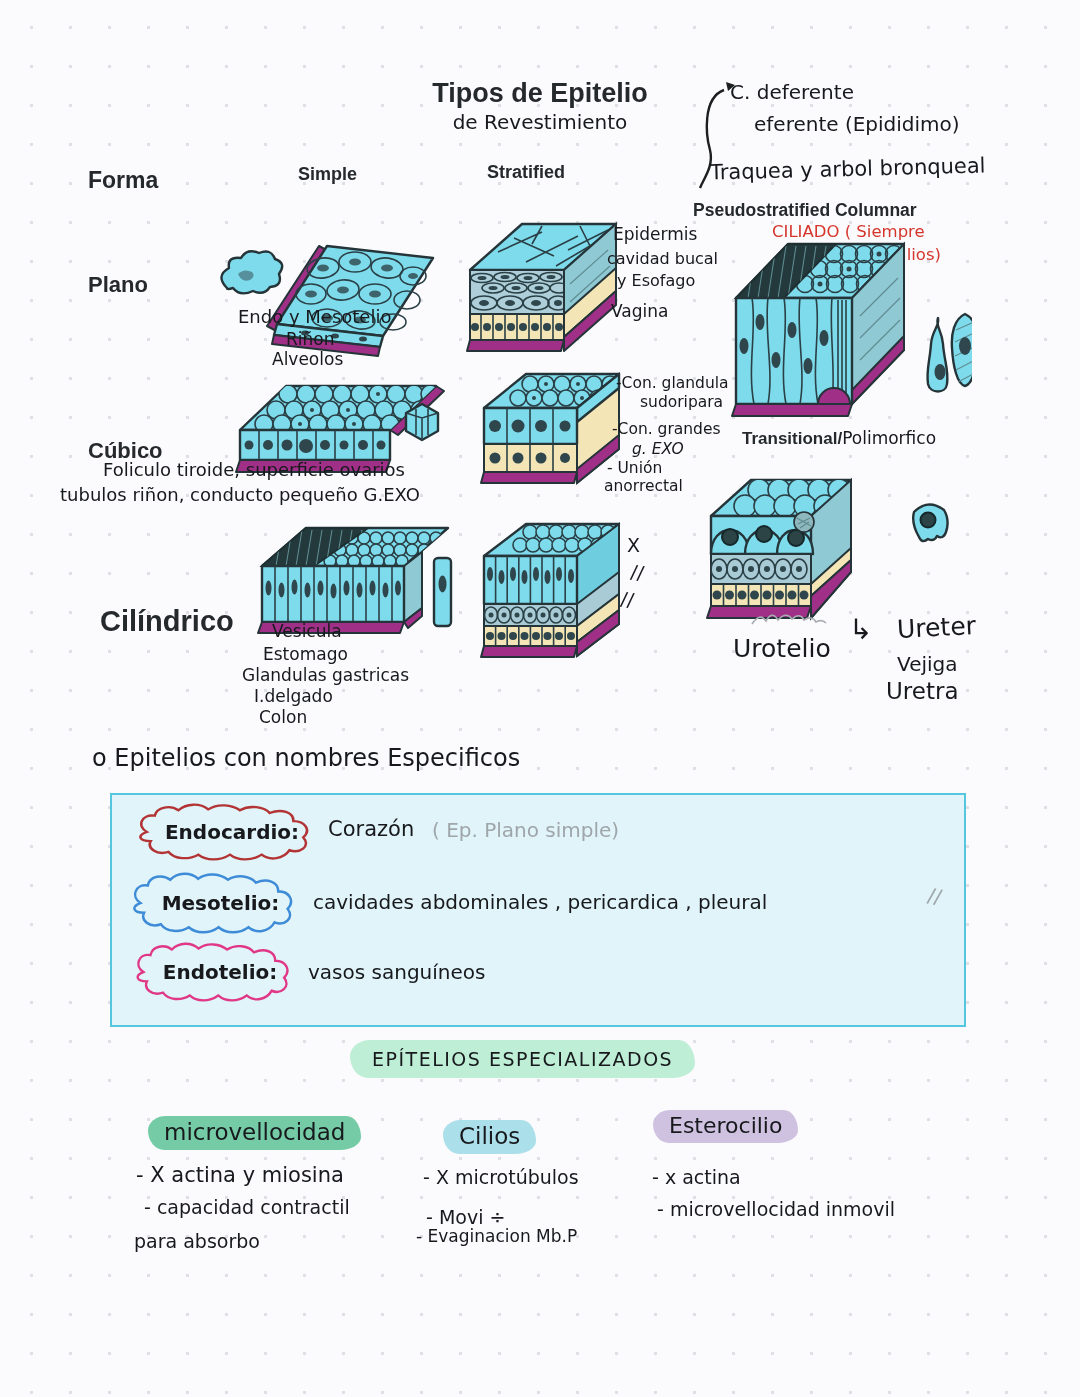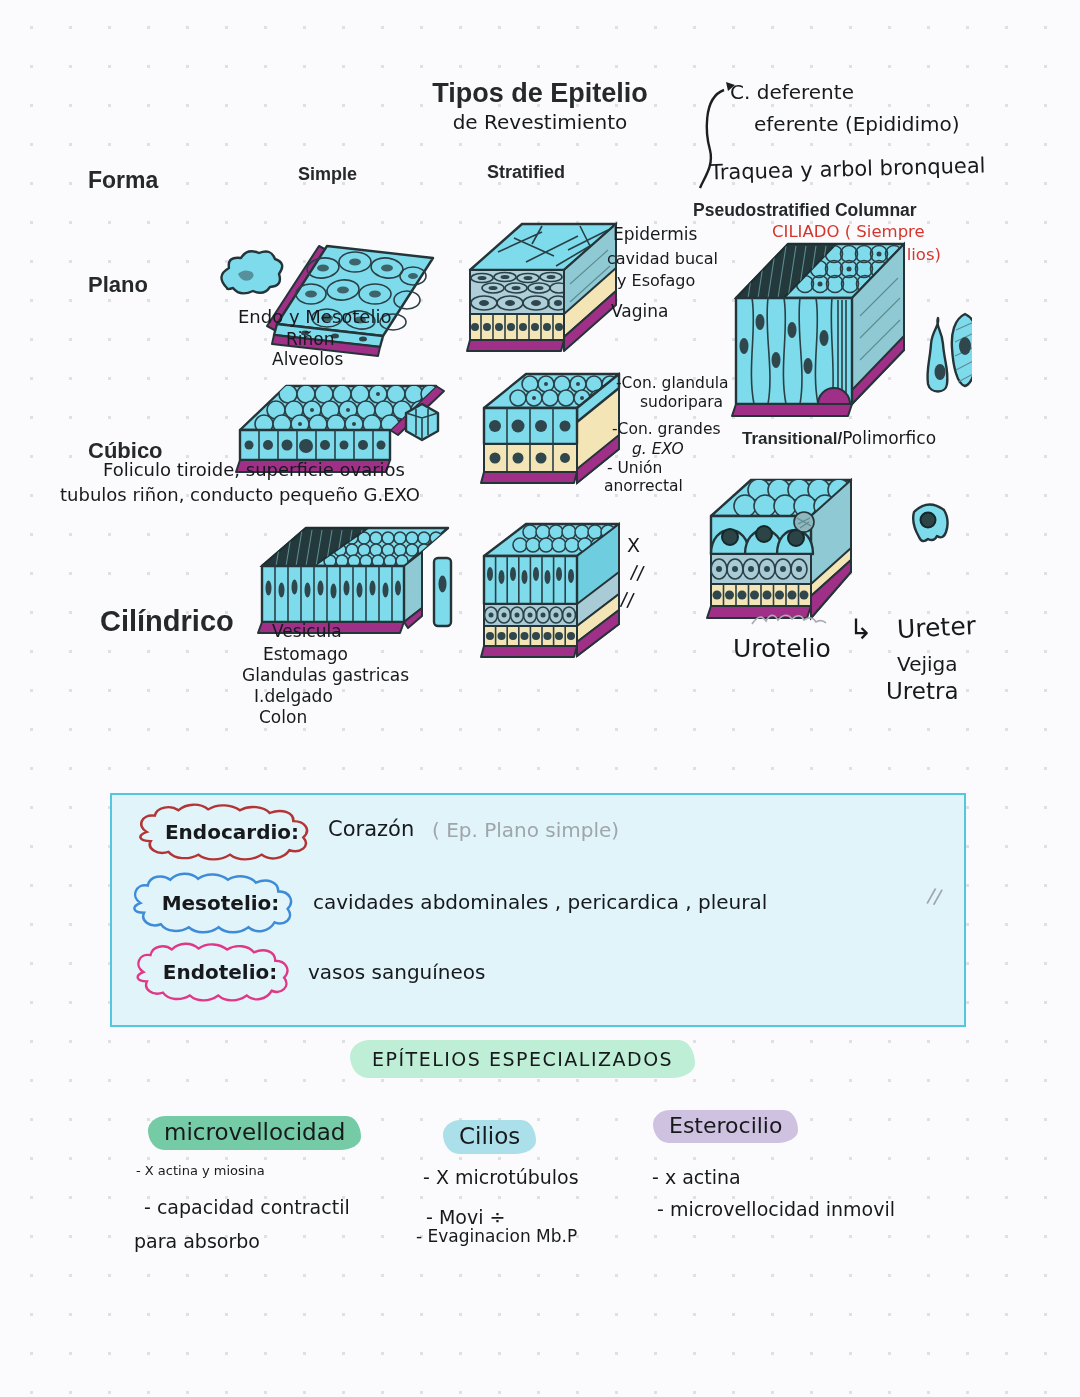--- a/index.html
+++ b/index.html
@@ -560,20 +560,21 @@
 
   <svg class="abs" style="left:748px;top:608px;" width="85" height="22" viewBox="0 0 85 22">
     <path d="M4,16 q8,-12 14,-3 q6,-11 12,-1 q8,-9 14,-1 q8,-7 12,1 q8,-5 12,2 q6,-3 10,1" stroke="#A9ADB3" stroke-width="1.7" fill="none"></path>
   </svg>
   <div class="abs hand" style="left:733px;top:634px;font-size:25px;">Urotelio</div>
   <div class="abs hand" style="left:849px;top:613px;font-size:28px;">↳</div>
   <div class="abs hand" style="left:897px;top:613px;font-size:25px;transform:rotate(-3deg);">Ureter</div>
   <div class="abs hand" style="left:897px;top:652px;font-size:20px;">Vejiga</div>
   <div class="abs hand" style="left:886px;top:678px;font-size:23px;">Uretra</div>
 
+  <div class="abs hand" style="left:92px;top:744px;font-size:24px;">o Epitelios con nombres Especificos</div>
 
   <div class="bluebox" style="left:110px;top:793px;width:852px;height:230px;"></div>
 
   <div class="cloud" style="left:123px;top:803px;width:218px;height:58px;">
     <svg viewBox="0 0 220 64" preserveAspectRatio="none">
         <path d="M24,32 C14,26 18,12 32,14 C34,4 48,2 56,8 C64,0 78,0 86,7 C96,0 110,2 118,8 C128,2 142,4 148,11 C160,6 172,10 172,20 C184,20 190,30 182,38 C190,48 178,56 168,52 C162,62 148,64 140,57 C130,64 116,64 108,57 C98,64 84,64 76,57 C66,63 52,62 46,54 C34,58 24,50 28,42 C16,42 14,36 24,32 Z" fill="none" stroke="#B23434" stroke-width="2.6"></path>
       </svg>
     <span class="hand">Endocardio:</span>
   </div>
   <div class="abs hand" style="left:328px;top:817px;font-size:21px;">Corazón</div>
@@ -596,21 +597,21 @@
   </div>
   <div class="abs hand" style="left:308px;top:960px;font-size:20px;">vasos sanguíneos</div>
 
   <div class="abs" style="left:350px;top:1040px;">
     <span class="hl hand" style="background:#BFEED6;font-size:19px;letter-spacing:1.5px;padding:8px 22px;">EPÍTELIOS ESPECIALIZADOS</span>
   </div>
 
   <div class="abs" style="left:148px;top:1116px;">
     <span class="hl hand" style="background:#74CBA6;font-size:23px;">microvellocidad</span>
   </div>
-  <div class="abs hand" style="left:136px;top:1163px;font-size:13px;">- X actina y miosina</div>
+  <div class="abs hand" style="left:136px;top:1163px;font-size:21px;">- X actina y miosina</div>
   <div class="abs hand" style="left:144px;top:1196px;font-size:19px;">- capacidad contractil</div>
   <div class="abs hand" style="left:134px;top:1230px;font-size:19px;">para absorbo</div>
 
   <div class="abs" style="left:443px;top:1120px;">
     <span class="hl hand" style="background:#ABDFEA;font-size:23px;">Cilios</span>
   </div>
   <div class="abs hand" style="left:423px;top:1166px;font-size:19px;">- X microtúbulos</div>
   <div class="abs hand" style="left:426px;top:1194px;font-size:19px;margin-top:12px;">- Movi ÷</div>
   <div class="abs hand" style="left:416px;top:1226px;font-size:17px;">- Evaginacion Mb.P</div>
 

